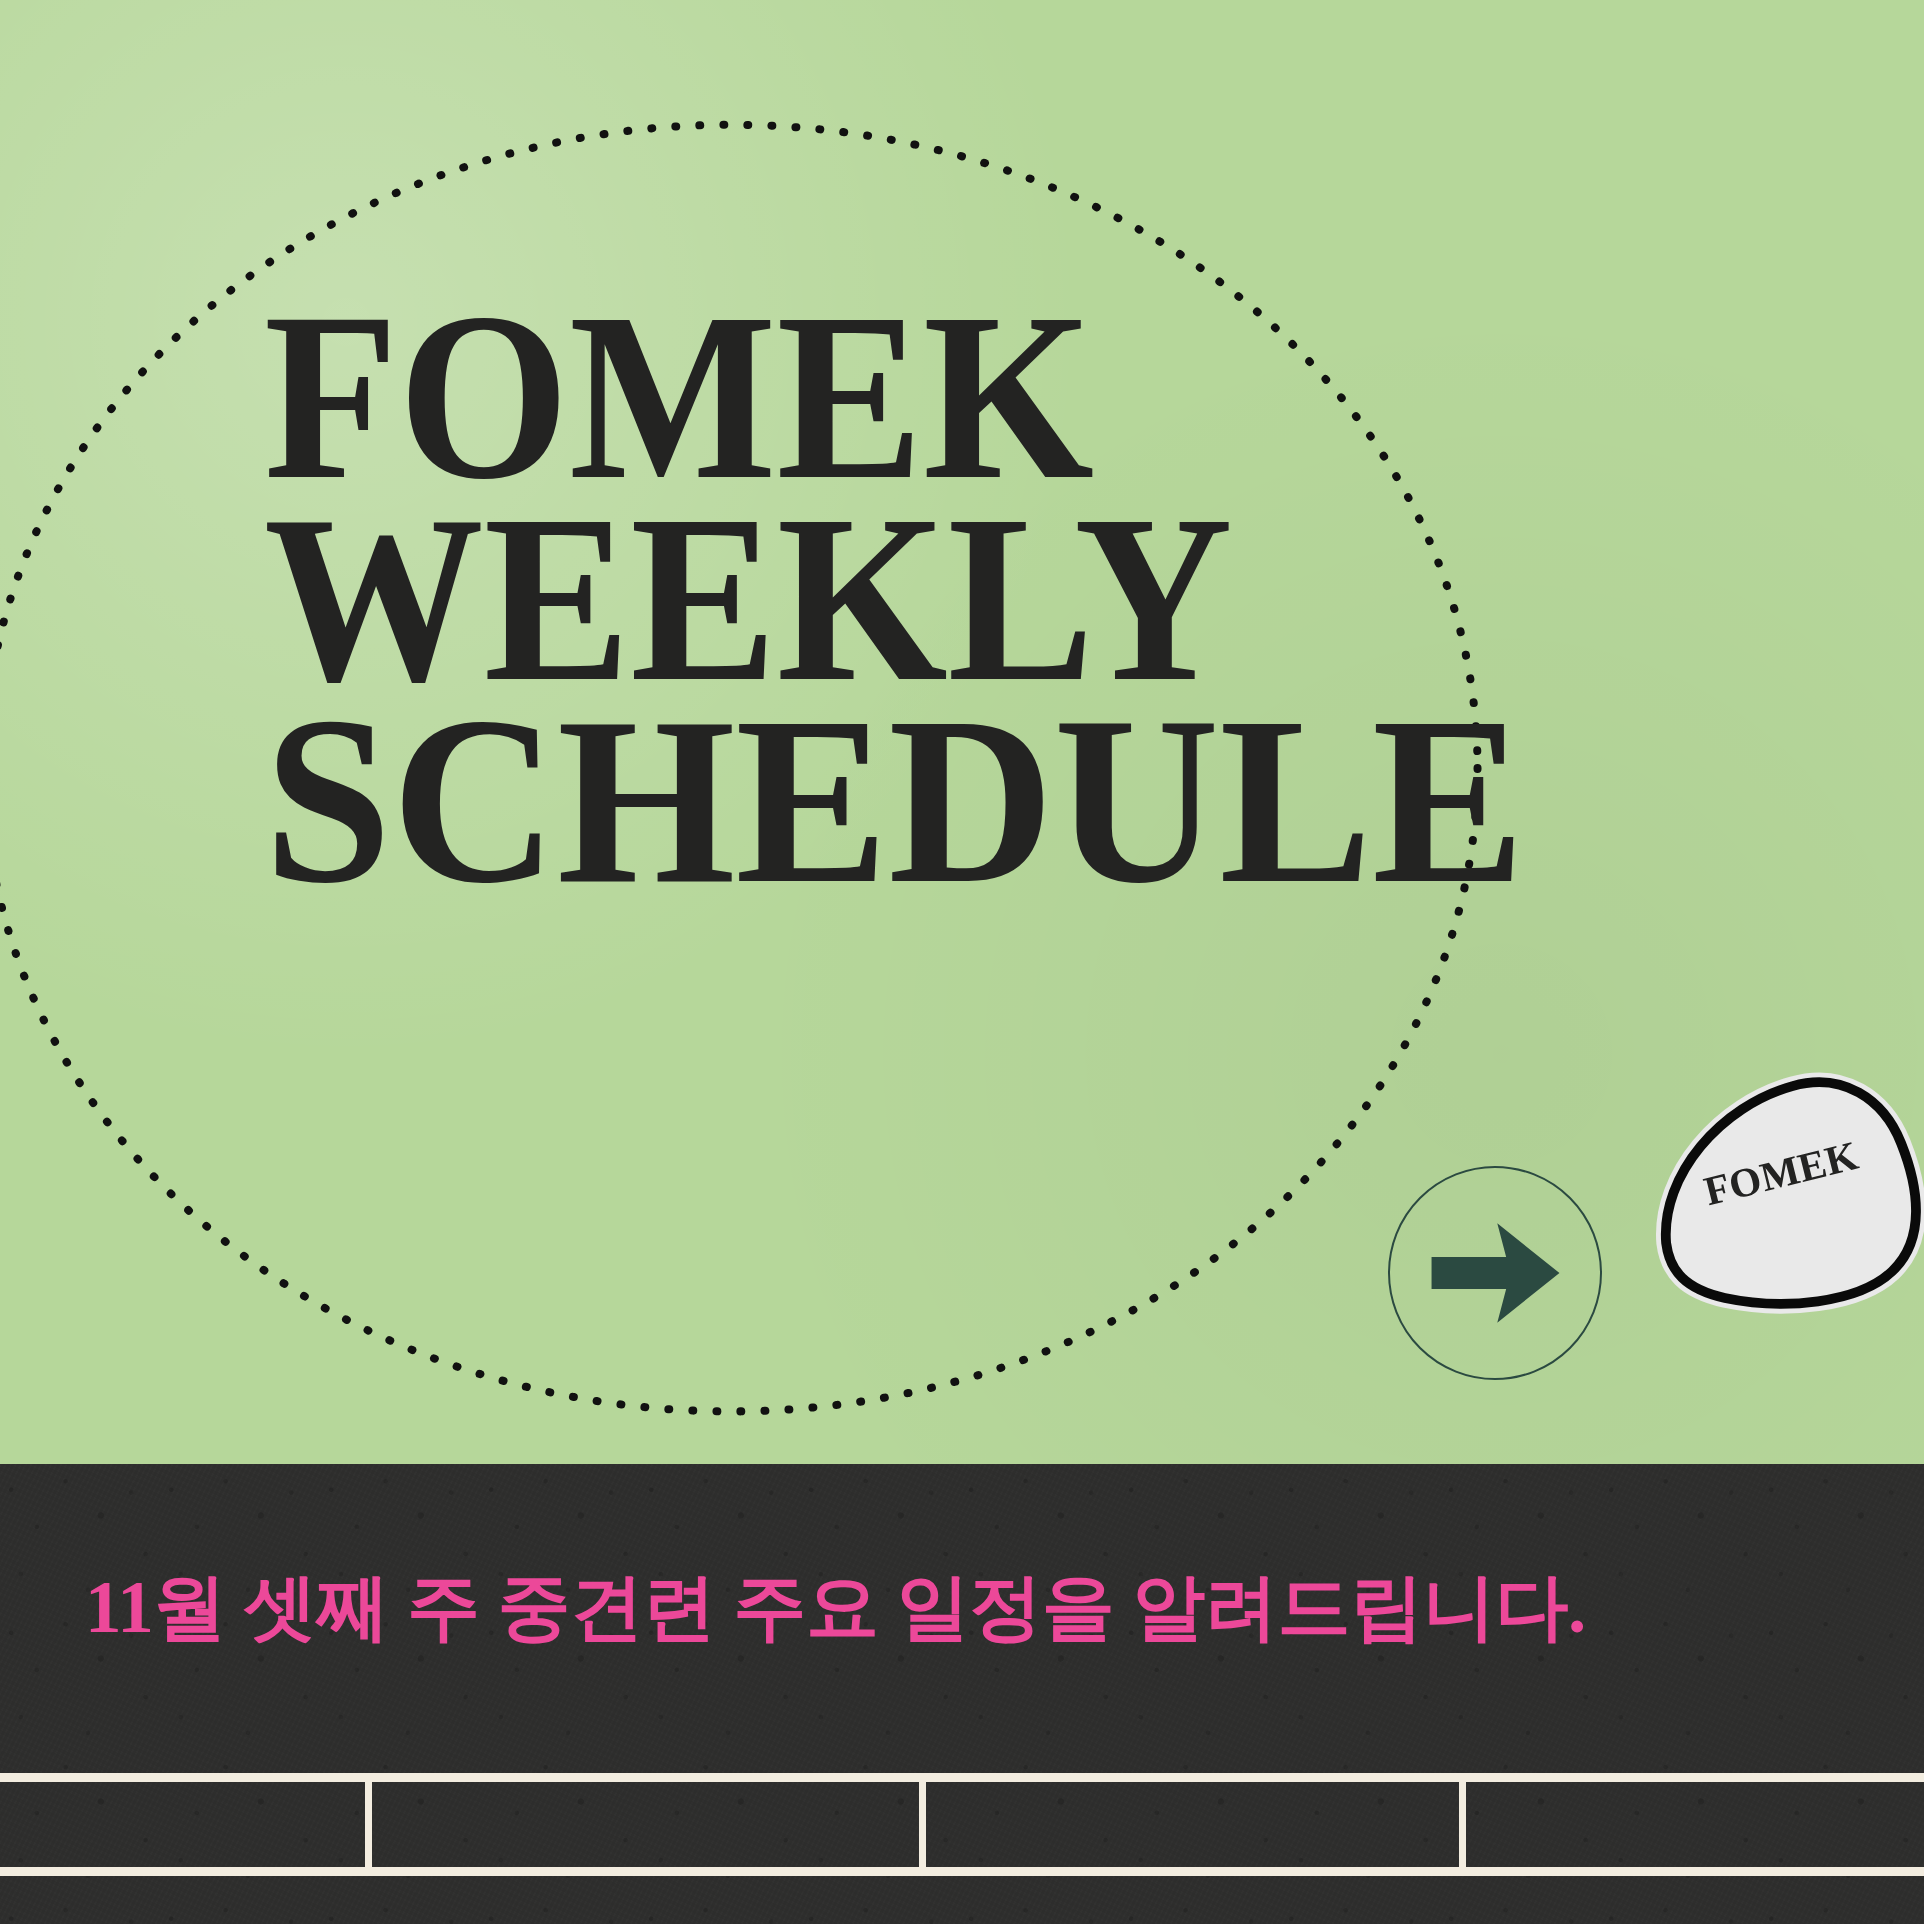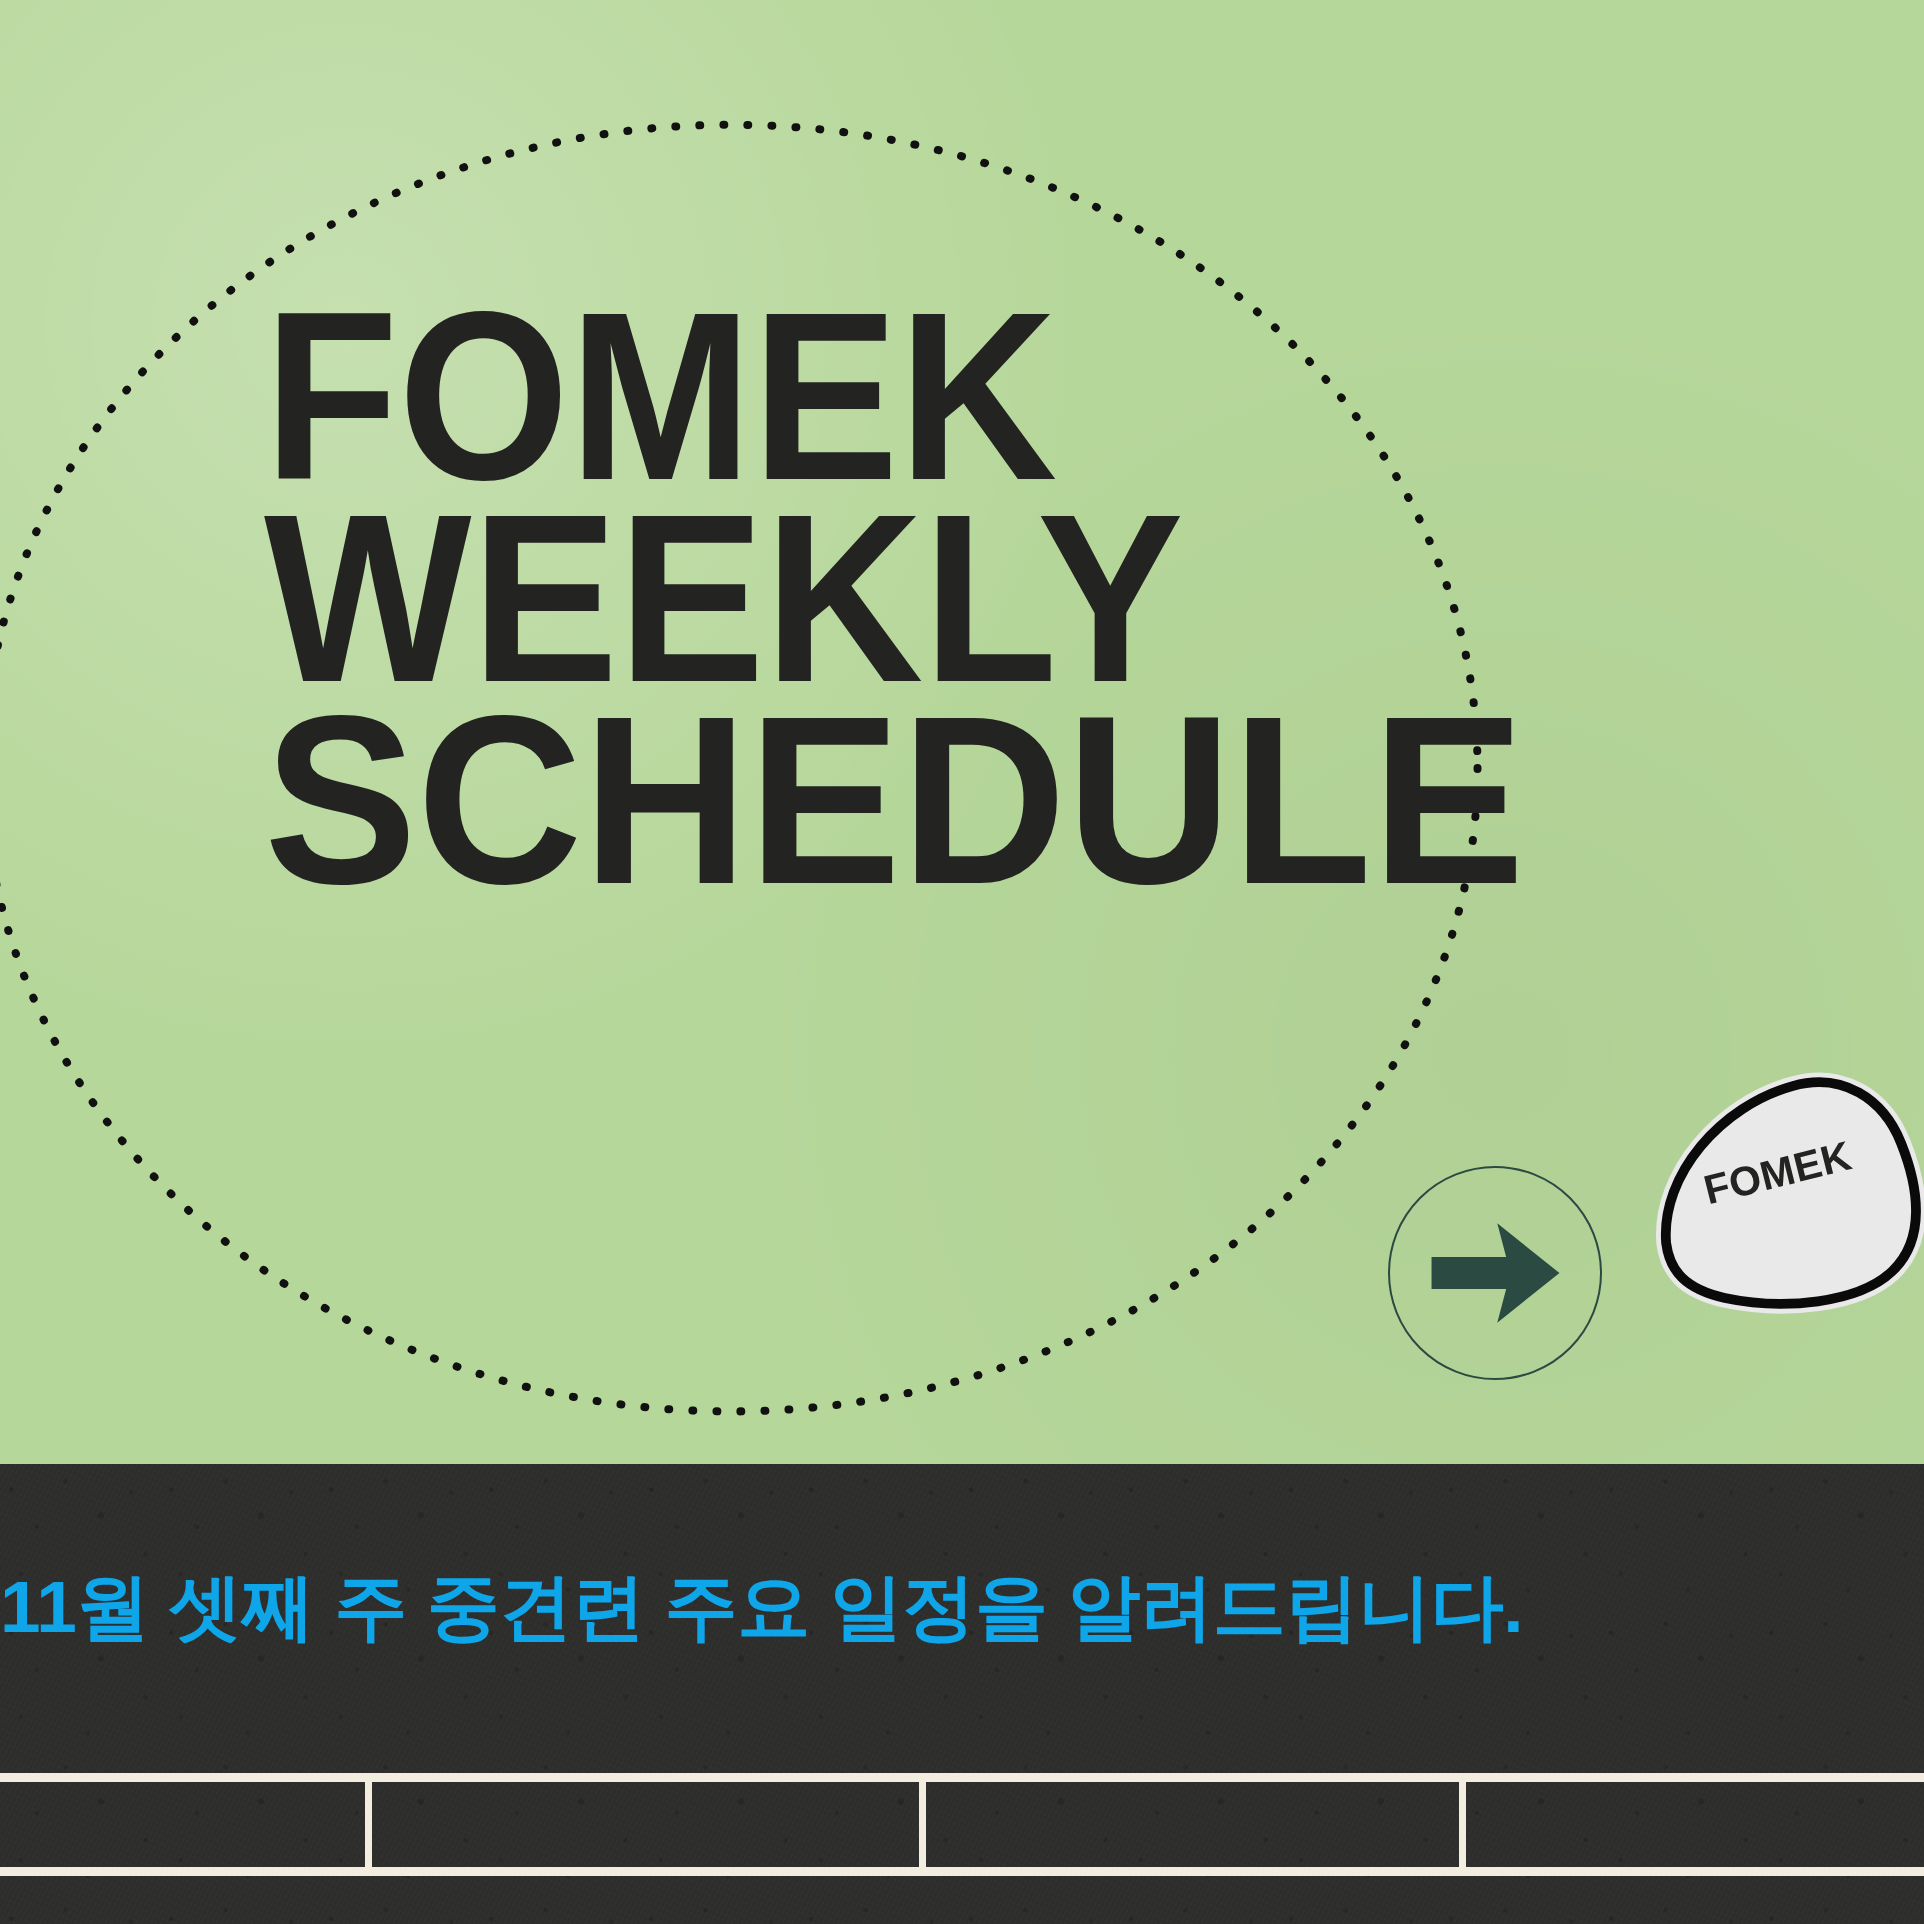--- a/index.html
+++ b/index.html
@@ -8,21 +8,21 @@
     padding: 0;
     background: #ffffff;
   }
   * { box-sizing: border-box; }
 
   #poster {
     position: relative;
     width: 1925px;
     height: 1925px;
     overflow: hidden;
-    font-family: Liberation Sans, sans-serif;
+    font-family: Liberation Serif, serif;
     background: #b6d79a;
   }
 
   
   .hero {
     position: absolute;
     left: 0; top: 0;
     width: 1925px;
     height: 1464px;
     background: #b6d79a;
@@ -143,22 +143,22 @@
       repeating-linear-gradient(23deg, rgba(255,255,255,0.013) 0 2.7px, rgba(0,0,0,0.015) 2.7px 6.2px);
     background-size: 160px 143px, 160px 143px, 160px 143px, 160px 143px,
                      160px 143px, 160px 143px, 160px 143px, 160px 143px, auto, auto;
   }
 
   .notice {
     position: absolute;
     left: 0;
     top: 95px;
     width: 1671px;
-    text-align: left;
-    color: #0ea5e9;
+    text-align: center;
+    color: #ec4899;
     font-size: 73px;
     font-weight: 900;
     letter-spacing: -0.005em;
     white-space: nowrap;
   }
 
   
   .strip {
     position: absolute;
     left: 0;

